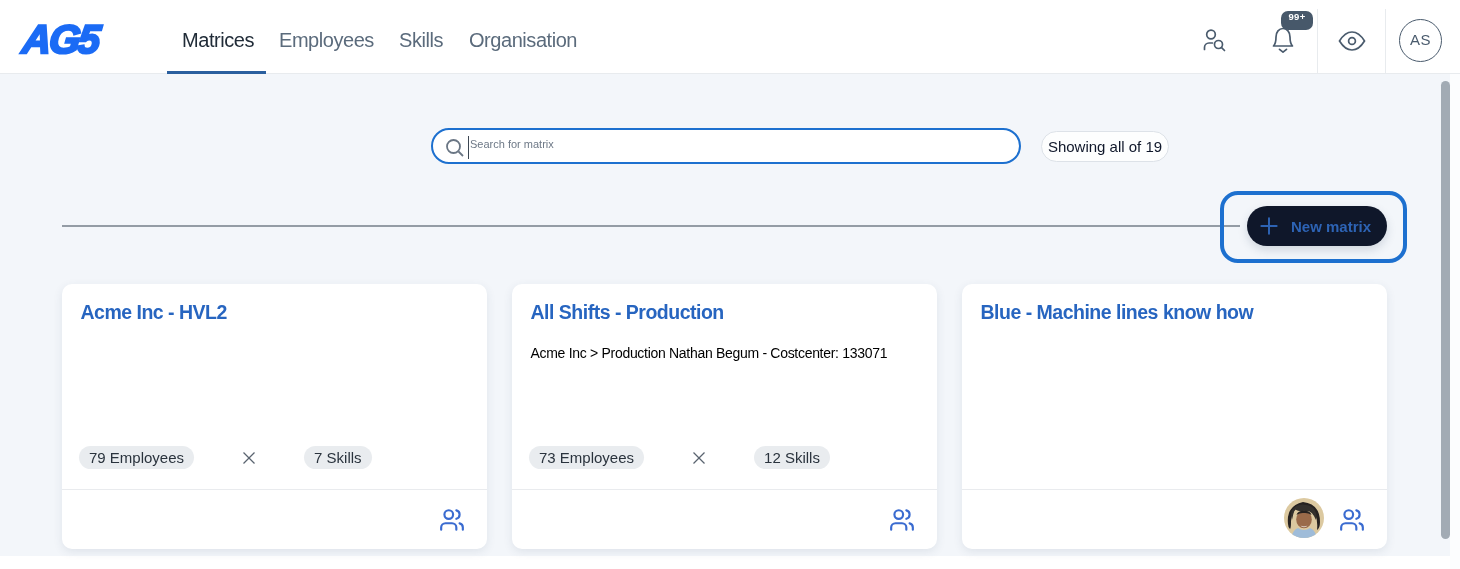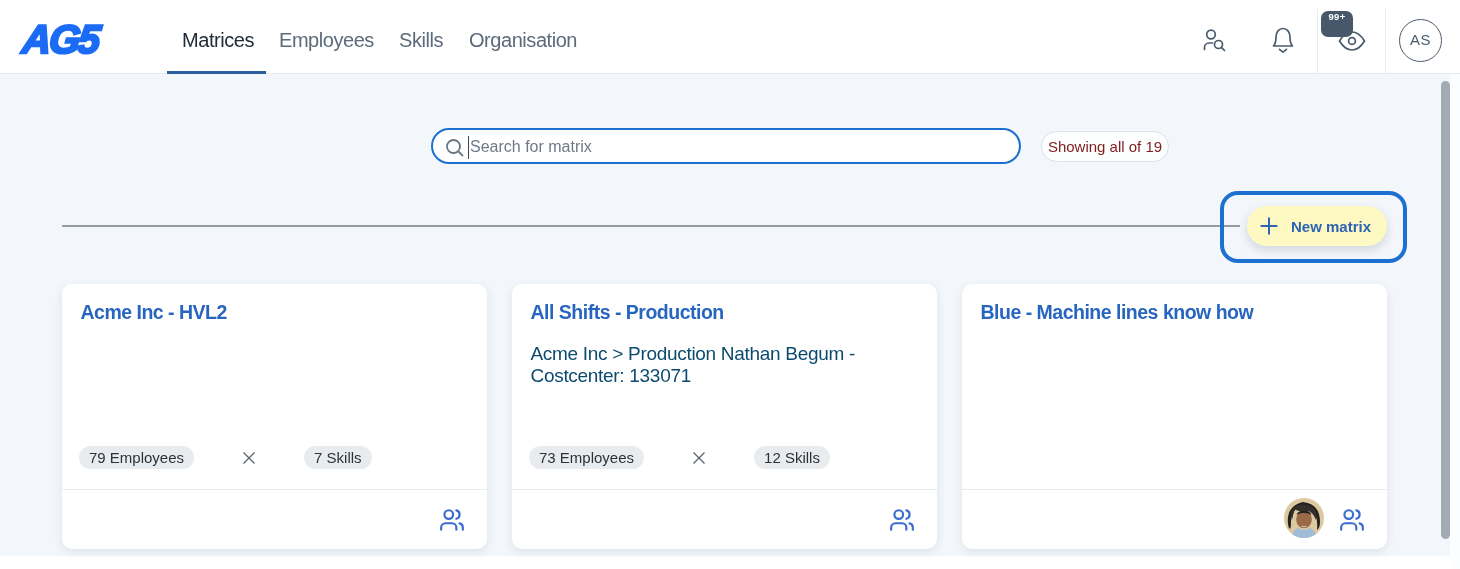--- a/index.html
+++ b/index.html
@@ -8,53 +8,53 @@
   .abs { position:absolute; }
   
   #header { position:absolute; left:0; top:0; width:1460px; height:74px;
     background:#fff; border-bottom:1px solid #e8ebee; z-index:5; }
   .navitem { position:absolute; top:0; height:74px;
     font-size:20px; color:#5b6b7c; letter-spacing:-0.45px; line-height:81px; }
   .navitem.active { color:#212c38; }
   #underline { position:absolute; left:167px; top:71px; width:99px; height:3px;
     background:#2a5f9e; }
   .sep { position:absolute; top:9px; width:1px; height:64px; background:#e8ebee; }
-  #badge { position:absolute; left:1281px; top:11px; width:32px; height:26px;
+  #badge { position:absolute; left:1281px; top:11px; width:32px; height:19px;
     background:#47586a; border-radius:7px; color:#fff; font-size:9.5px;
-    font-weight:bold; text-align:center; line-height:12.5px; letter-spacing:0.3px;margin-left:40px; }
+    font-weight:bold; text-align:center; line-height:12.5px; letter-spacing:0.3px; }
   #avatar-as { position:absolute; left:1399px; top:19px; width:43px; height:43px;
     border:1.5px solid #4a5b6d; border-radius:50%; color:#4a5b6d;
     font-size:15px; text-align:center; line-height:40px; letter-spacing:0.4px; }
   
   #main { position:absolute; left:0; top:74px; width:1460px; height:482px;
     background:#f3f6fa; }
   #searchbar { position:absolute; left:431px; top:54px; width:590px; height:36px;
     background:#fff; border:2px solid #1d70cf; border-radius:18px; }
-  #searchbar .ph { position:absolute; left:37px; top:7.5px; font-size:16px;
+  #searchbar .ph { position:absolute; left:37px; top:7.5px; font-size:11px;
     color:#6e7987; }
   #caret { position:absolute; left:35px; top:6px; width:1px; height:23px;
     background:#3c4652; }
   #showing { position:absolute; left:1041px; top:57px; width:128px; height:31px;
     background:#fdfefe; border:1px solid #dde2e8; border-radius:16px;
-    font-size:15px; color:#7f1d1d; text-align:center; line-height:29px; }
+    font-size:15px; color:#0f172a; text-align:center; line-height:29px; }
   #divider { position:absolute; left:62px; top:151px; width:1178px; height:1.5px;
     background:#949ca5; }
   #focusring { position:absolute; left:1220px; top:117px; width:187px; height:72px;
     border:4.5px solid #1d70cf; border-radius:18px; }
   #newmatrix { position:absolute; left:1247px; top:132px; width:140px; white-space:nowrap; height:40px;
-    background:#fef9c3; border-radius:20px; box-shadow:0 4px 10px rgba(50,70,100,0.18);
+    background:#0f172a; border-radius:20px; box-shadow:0 4px 10px rgba(50,70,100,0.18);
     color:#2d63b4; font-size:15px; font-weight:bold; }
   #newmatrix .txt { position:absolute; left:44px; top:11.5px; }
   
   .card { position:absolute; top:210px; width:424.5px; height:265px;
     background:#fff; border-radius:10px; box-shadow:0 3px 10px rgba(50,70,100,0.10); }
   .card .title { position:absolute; left:18.5px; top:16.5px; font-size:19.5px;
     font-weight:bold; color:#2765c0; letter-spacing:-0.5px; }
   .card .subtitle { position:absolute; left:18.5px; top:59px; right:43px;
-    font-size:19px; color:#0c4a6e; line-height:21.5px; letter-spacing:-0.3px; }
+    font-size:14px; color:#000000; line-height:21.5px; letter-spacing:-0.3px; }
   .card .pills { position:absolute; left:17px; top:162px; height:23px;
     display:flex; align-items:center;gap:44px; }
   .pill { height:23px; line-height:23px; background:#e9ecef; border-radius:12px;
     padding:0 10px; font-size:15px; color:#2a333d; white-space:nowrap; }
   .xsep { margin:0 4px; display:flex; align-items:center; }
   .card .cdiv { position:absolute; left:0; top:205px; width:100%; height:1px;
     background:#e9ebee; }
   .card .ppl { position:absolute; right:22px; top:223px; }
   .av3 { position:absolute; right:63px; top:214px; width:40px; height:40px;
     border-radius:50%; overflow:hidden; }

